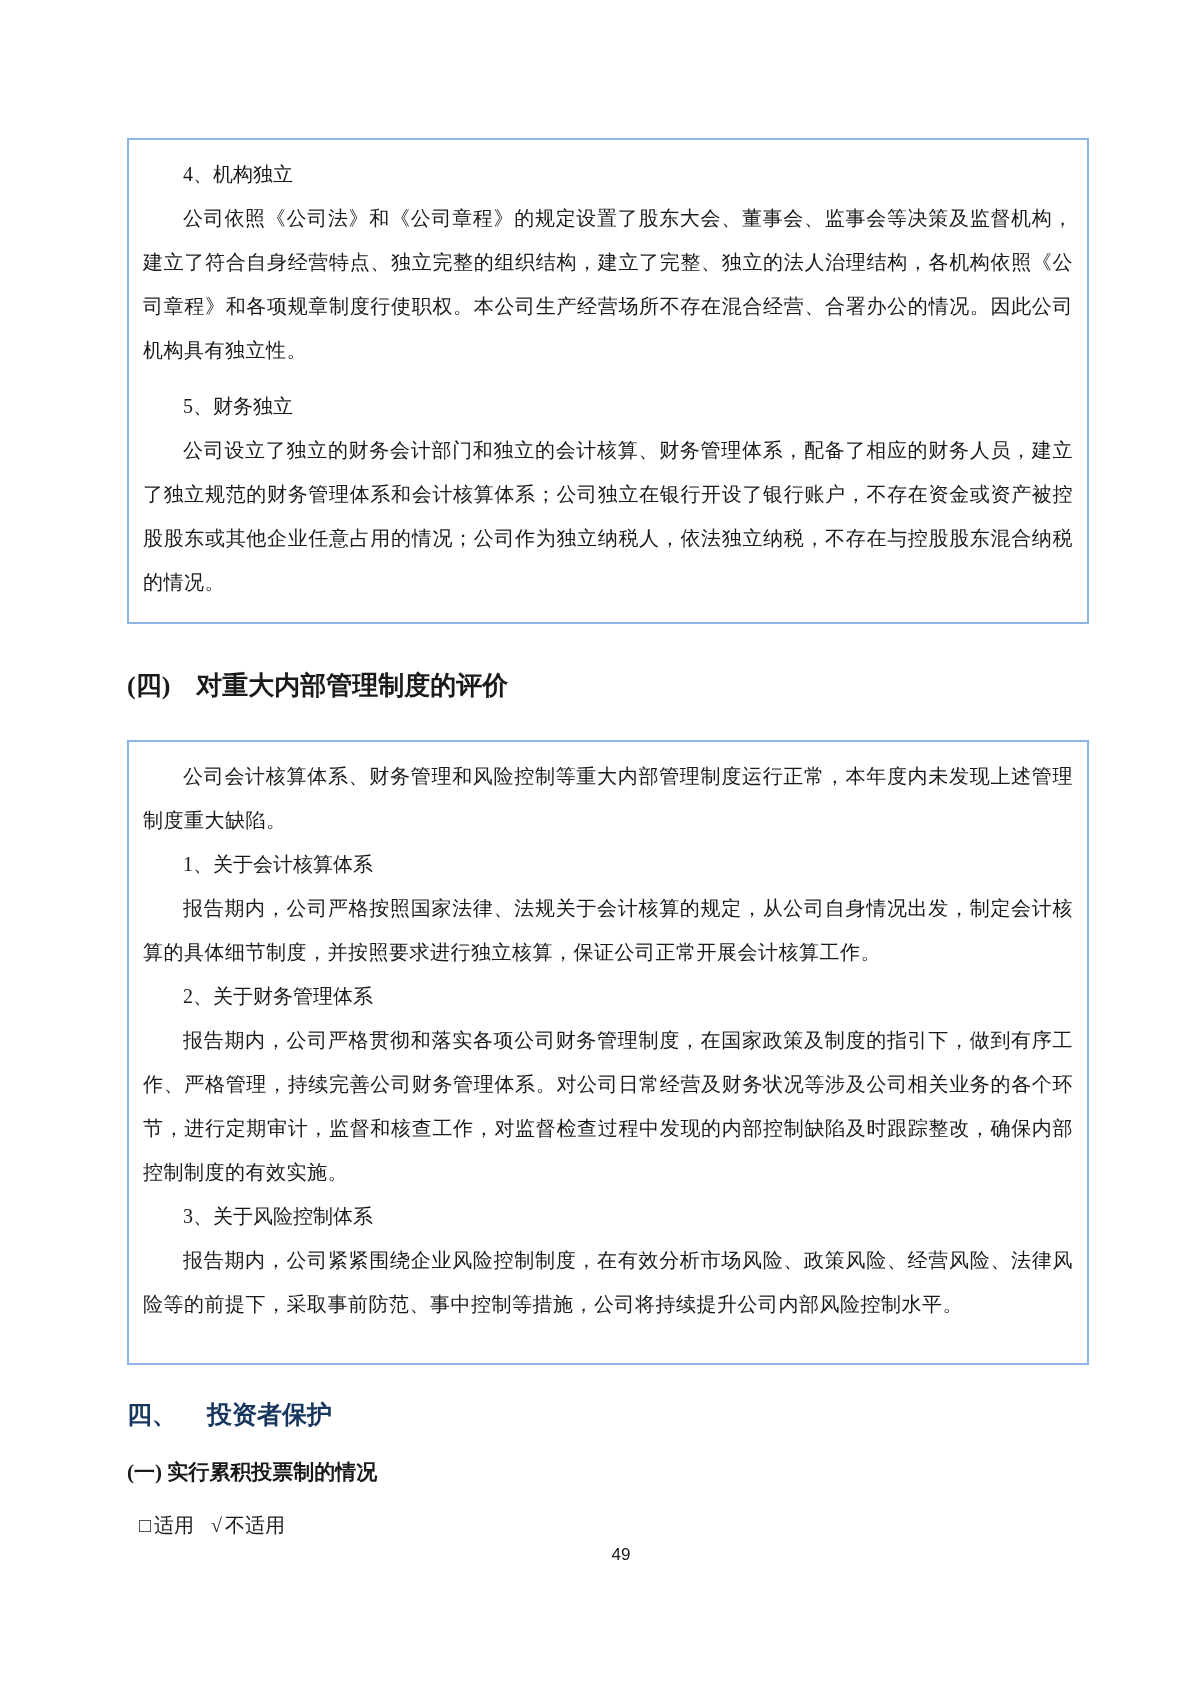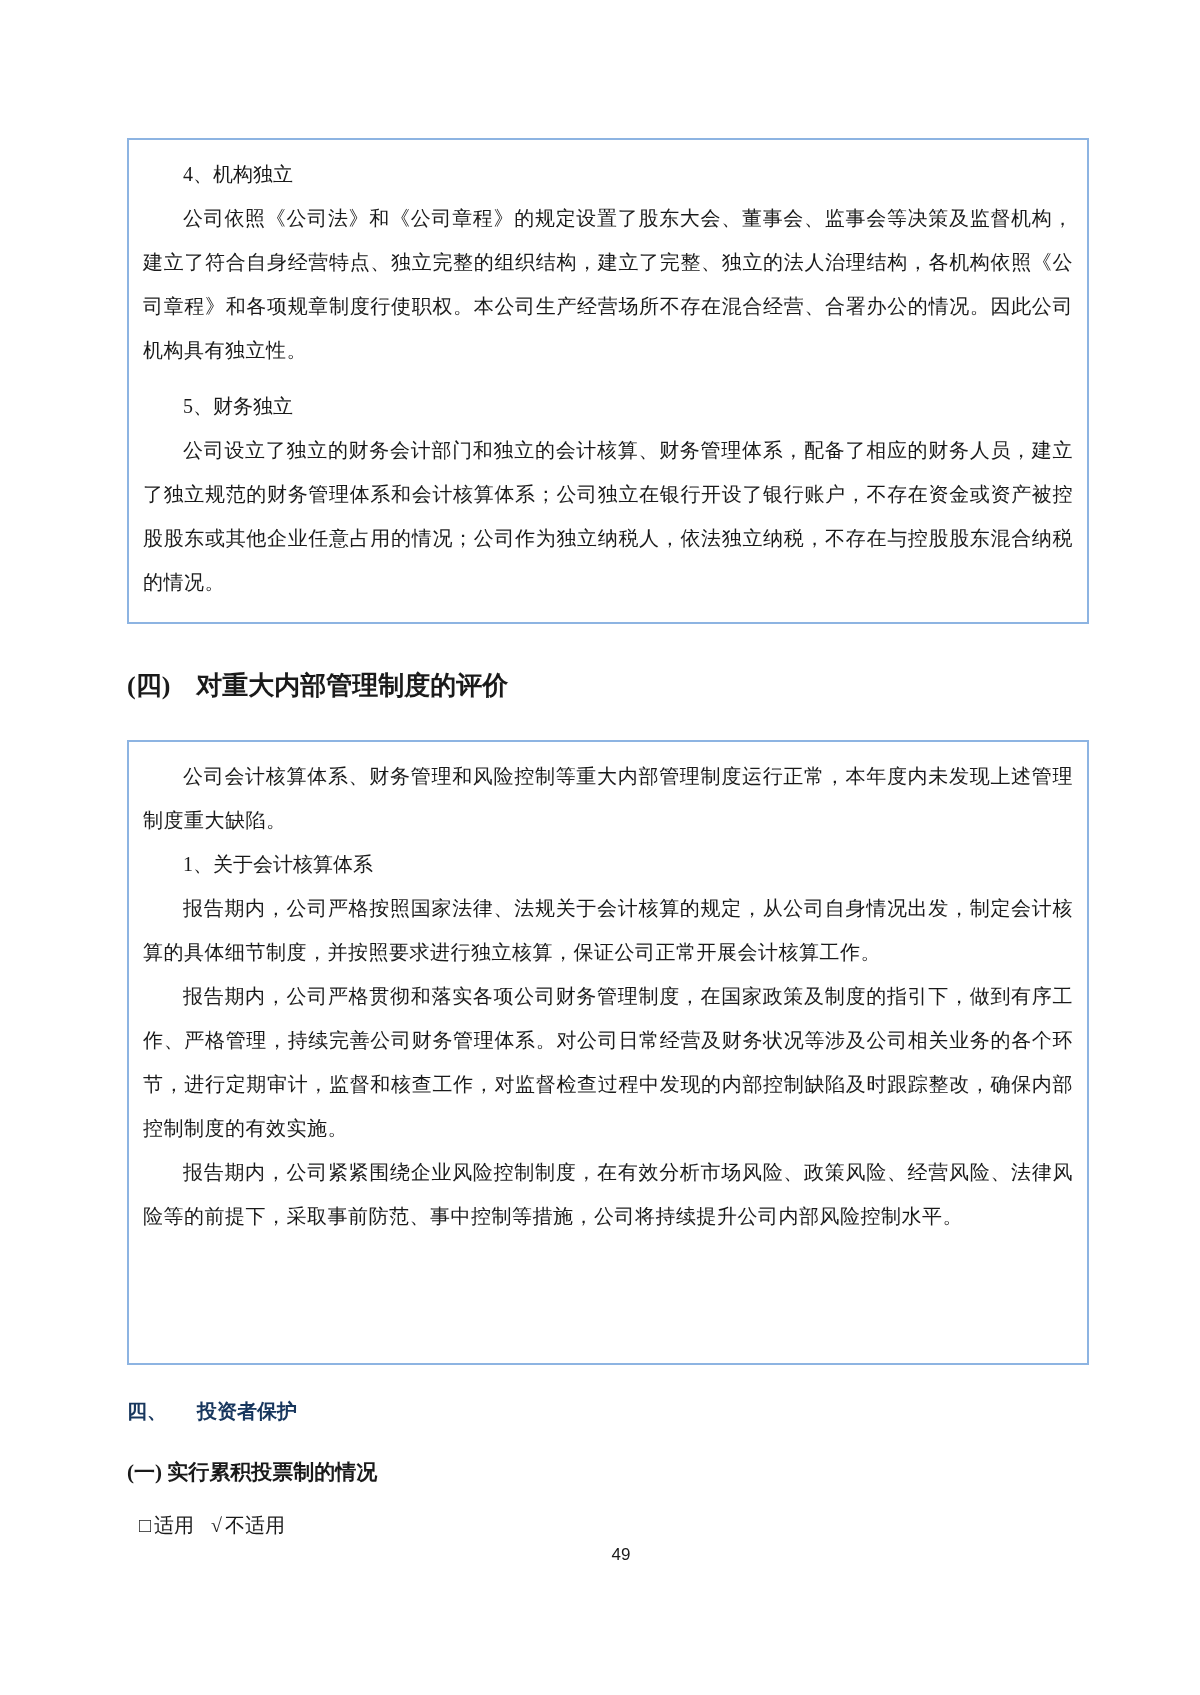--- a/index.html
+++ b/index.html
@@ -51,21 +51,21 @@
     font-weight: bold;
     color: #1a1a1a;
     white-space: nowrap;
   }
   .heading-sub4 {
     top: 668px;
     font-size: 26px;
   }
   .heading-main4 {
     top: 1398px;
-    font-size: 20px;
+    font-size: 25px;
     color: #17365D;
   }
   .heading-sub-one {
     top: 1458px;
     font-size: 21px;
   }
   .sec-label-gap26 { display: inline-block; margin-right: 26px; }
   .sec-label-gap30 { display: inline-block; margin-right: 30px; }
 
   .applicability {
@@ -104,21 +104,23 @@
   </section>
 
   <h2 class="sec-heading heading-sub4">
     <span class="sec-label-gap26">(四)</span><span>对重大内部管理制度的评价</span>
   </h2>
 
   <section class="bordered-box box-evaluation">
     <p class="para">公司会计核算体系、财务管理和风险控制等重大内部管理制度运行正常，本年度内未发现上述管理制度重大缺陷。</p>
     <p class="item-heading">1、关于会计核算体系</p>
     <p class="para">报告期内，公司严格按照国家法律、法规关于会计核算的规定，从公司自身情况出发，制定会计核算的具体细节制度，并按照要求进行独立核算，保证公司正常开展会计核算工作。</p>
+    <p class="item-heading">2、关于财务管理体系</p>
     <p class="para">报告期内，公司严格贯彻和落实各项公司财务管理制度，在国家政策及制度的指引下，做到有序工作、严格管理，持续完善公司财务管理体系。对公司日常经营及财务状况等涉及公司相关业务的各个环节，进行定期审计，监督和核查工作，对监督检查过程中发现的内部控制缺陷及时跟踪整改，确保内部控制制度的有效实施。</p>
+    <p class="item-heading">3、关于风险控制体系</p>
     <p class="para">报告期内，公司紧紧围绕企业风险控制制度，在有效分析市场风险、政策风险、经营风险、法律风险等的前提下，采取事前防范、事中控制等措施，公司将持续提升公司内部风险控制水平。</p>
   </section>
 
   <h1 class="sec-heading heading-main4">
     <span class="sec-label-gap30">四、</span><span>投资者保护</span>
   </h1>
 
   <h3 class="sec-heading heading-sub-one">(一) 实行累积投票制的情况</h3>
 
   <div class="applicability">

